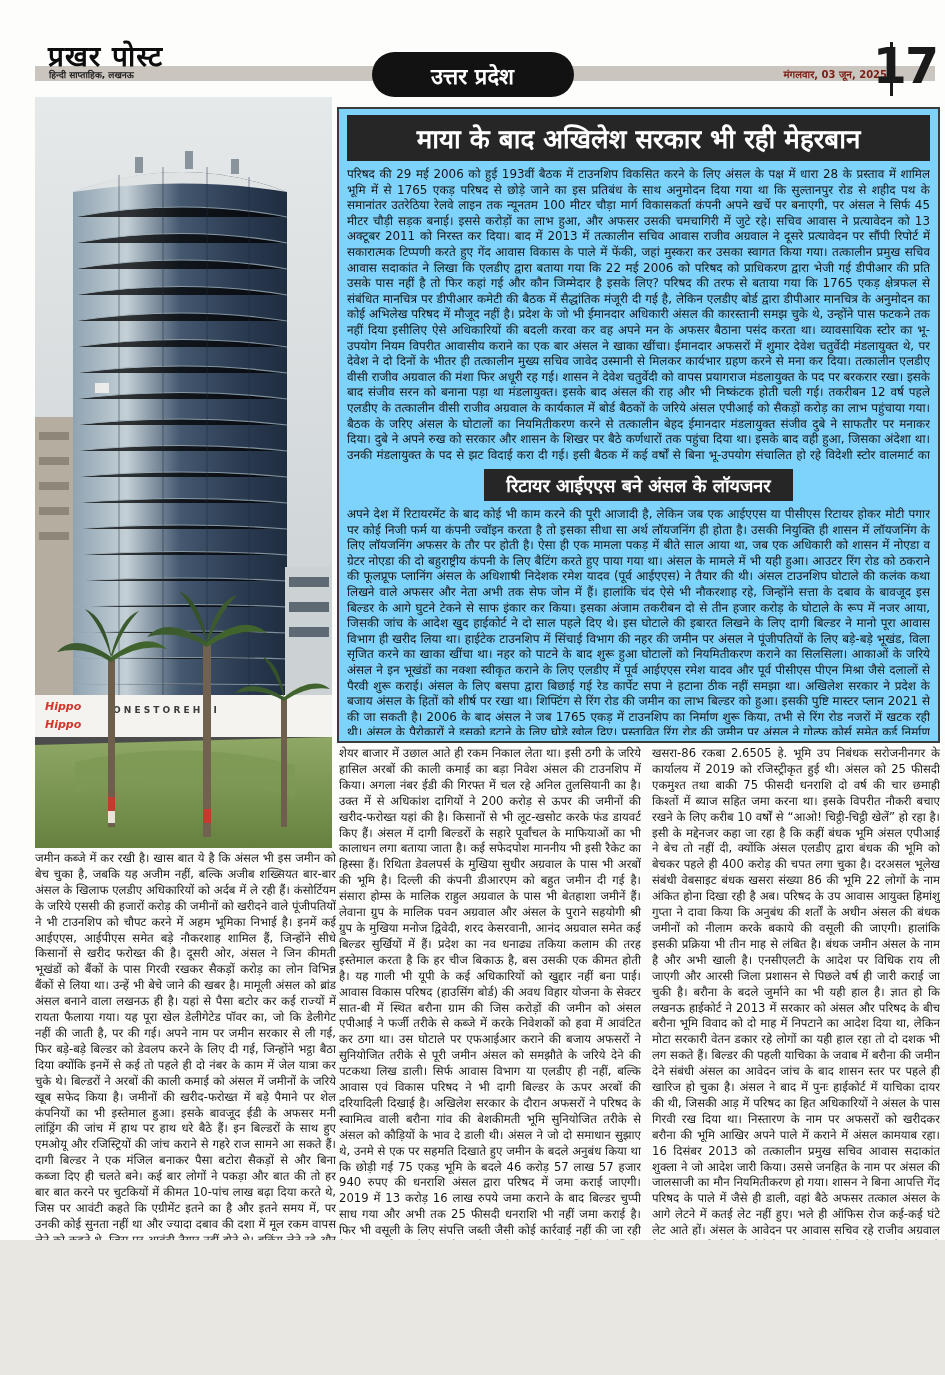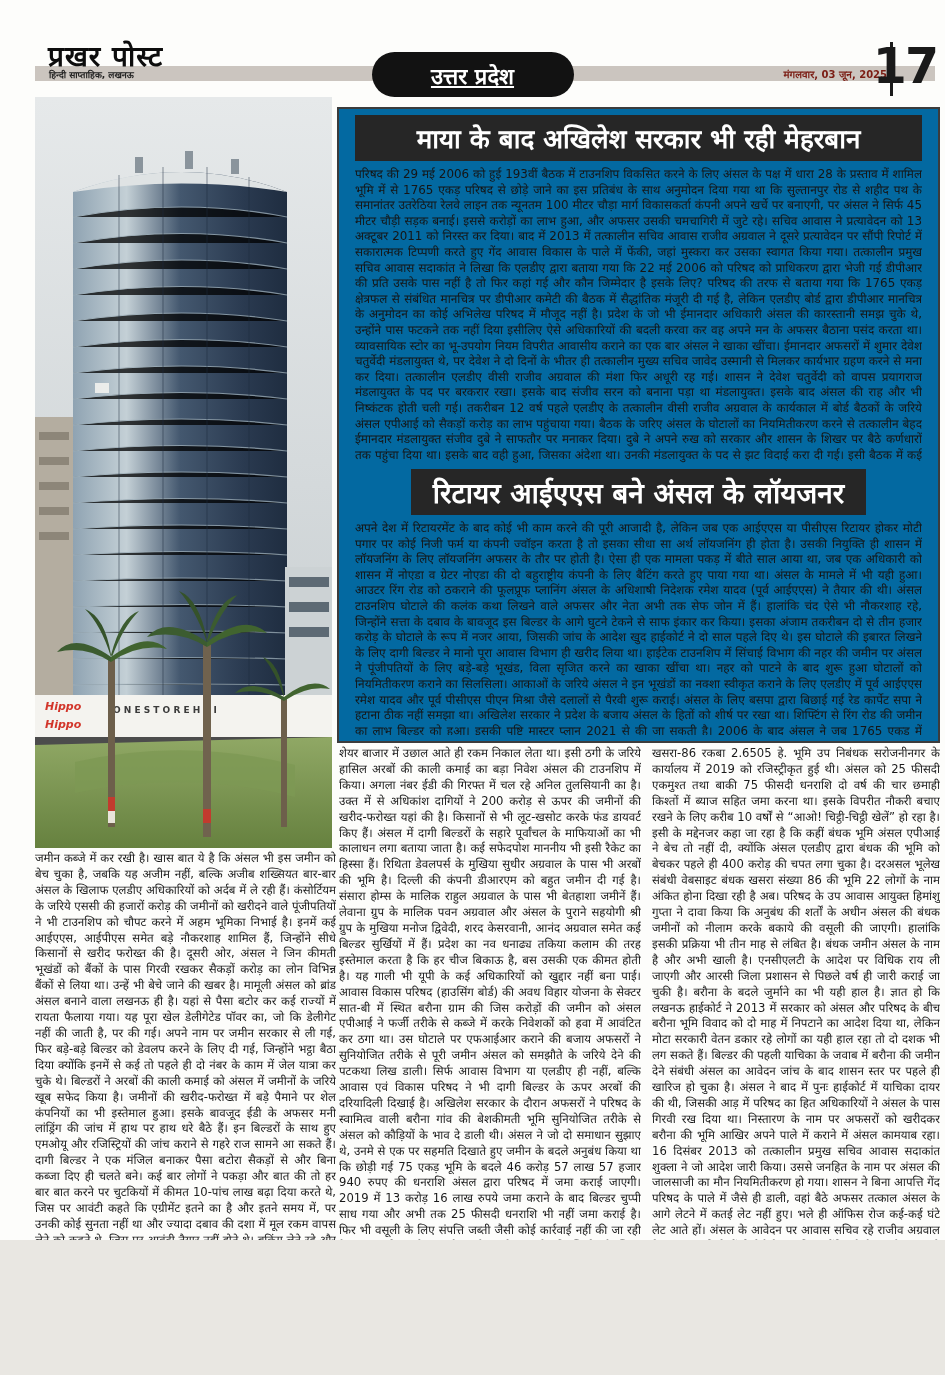--- a/index.html
+++ b/index.html
@@ -4,33 +4,33 @@
 <style>
   html,body{margin:0;padding:0;background:#e9e7e2;}
   .page{position:relative;width:945px;height:1240px;background:#fdfdfb;margin:0 auto;
         font-family:"DejaVu Sans",sans-serif;color:#111;overflow:hidden;}
   
   .grey-band{position:absolute;left:35px;top:66px;width:900px;height:15px;background:#cbc5bf;}
   .masthead{position:absolute;left:48px;top:36px;font-size:28px;font-weight:bold;color:#0d0d0d;letter-spacing:1px;}
   .subtitle{position:absolute;left:49px;top:68px;font-size:9px;font-weight:bold;color:#222;text-align:right;}
   .region-badge{position:absolute;left:50%;transform:translateX(-50%);top:52px;height:45px;min-width:150px;
         background:#121212;border-radius:23px;color:#fff;display:flex;align-items:center;justify-content:center;
-        font-size:22px;font-weight:bold;padding:0 26px;text-decoration:underline;}
+        font-size:22px;font-weight:bold;padding:0 26px;}
   .issue-date{position:absolute;right:58px;top:67px;font-size:10px;font-weight:bold;color:#7b1d14;text-align:center;}
   .pageno-bar{position:absolute;right:52px;top:42px;width:3px;height:54px;background:#1a1a1a;}
   .page-number{position:absolute;right:8px;top:38px;font-size:49px;font-weight:bold;color:#1a1a1a;letter-spacing:-2px;}
   
   .photo{position:absolute;left:35px;top:97px;width:297px;height:751px;overflow:hidden;background:#22c55e;}
   
   .article-box{position:absolute;left:337px;top:107px;width:603px;height:636px;border:2px solid #3c3c3c;
-        background:#0369a1;box-sizing:border-box;padding:6px 16px;display:flex;flex-direction:column;}
+        background:#7dd3fc;box-sizing:border-box;padding:6px 8px;display:flex;flex-direction:column;}
   .headline-bar{background:#262626;color:#fff;font-weight:bold;text-align:center;
         padding:5px 10px;overflow:hidden;white-space:nowrap;}
   .headline-1{font-size:26px;margin:0 0 6px 0;}
-  .headline-2{font-size:28px;margin:6px auto;display:table;padding:4px 22px;}
+  .headline-2{font-size:18px;margin:6px auto;display:table;padding:4px 22px;}
   .article-body{font-size:11.9px;line-height:15.6px;text-align:justify;color:#151515;overflow:hidden;}
   .body-1{height:296px;flex:none;}
   .body-2{flex:1;}
   
   .col{position:absolute;text-align:justify;font-size:11.6px;line-height:15.9px;color:#1a1a1a;overflow:hidden;}
   .col-a{left:35px;top:851px;width:301px;height:505px;}
   .col-b{left:339px;top:746px;width:302px;height:612px;}
   .col-c{left:652px;top:746px;width:288px;height:612px;}
 </style>
 </head>

